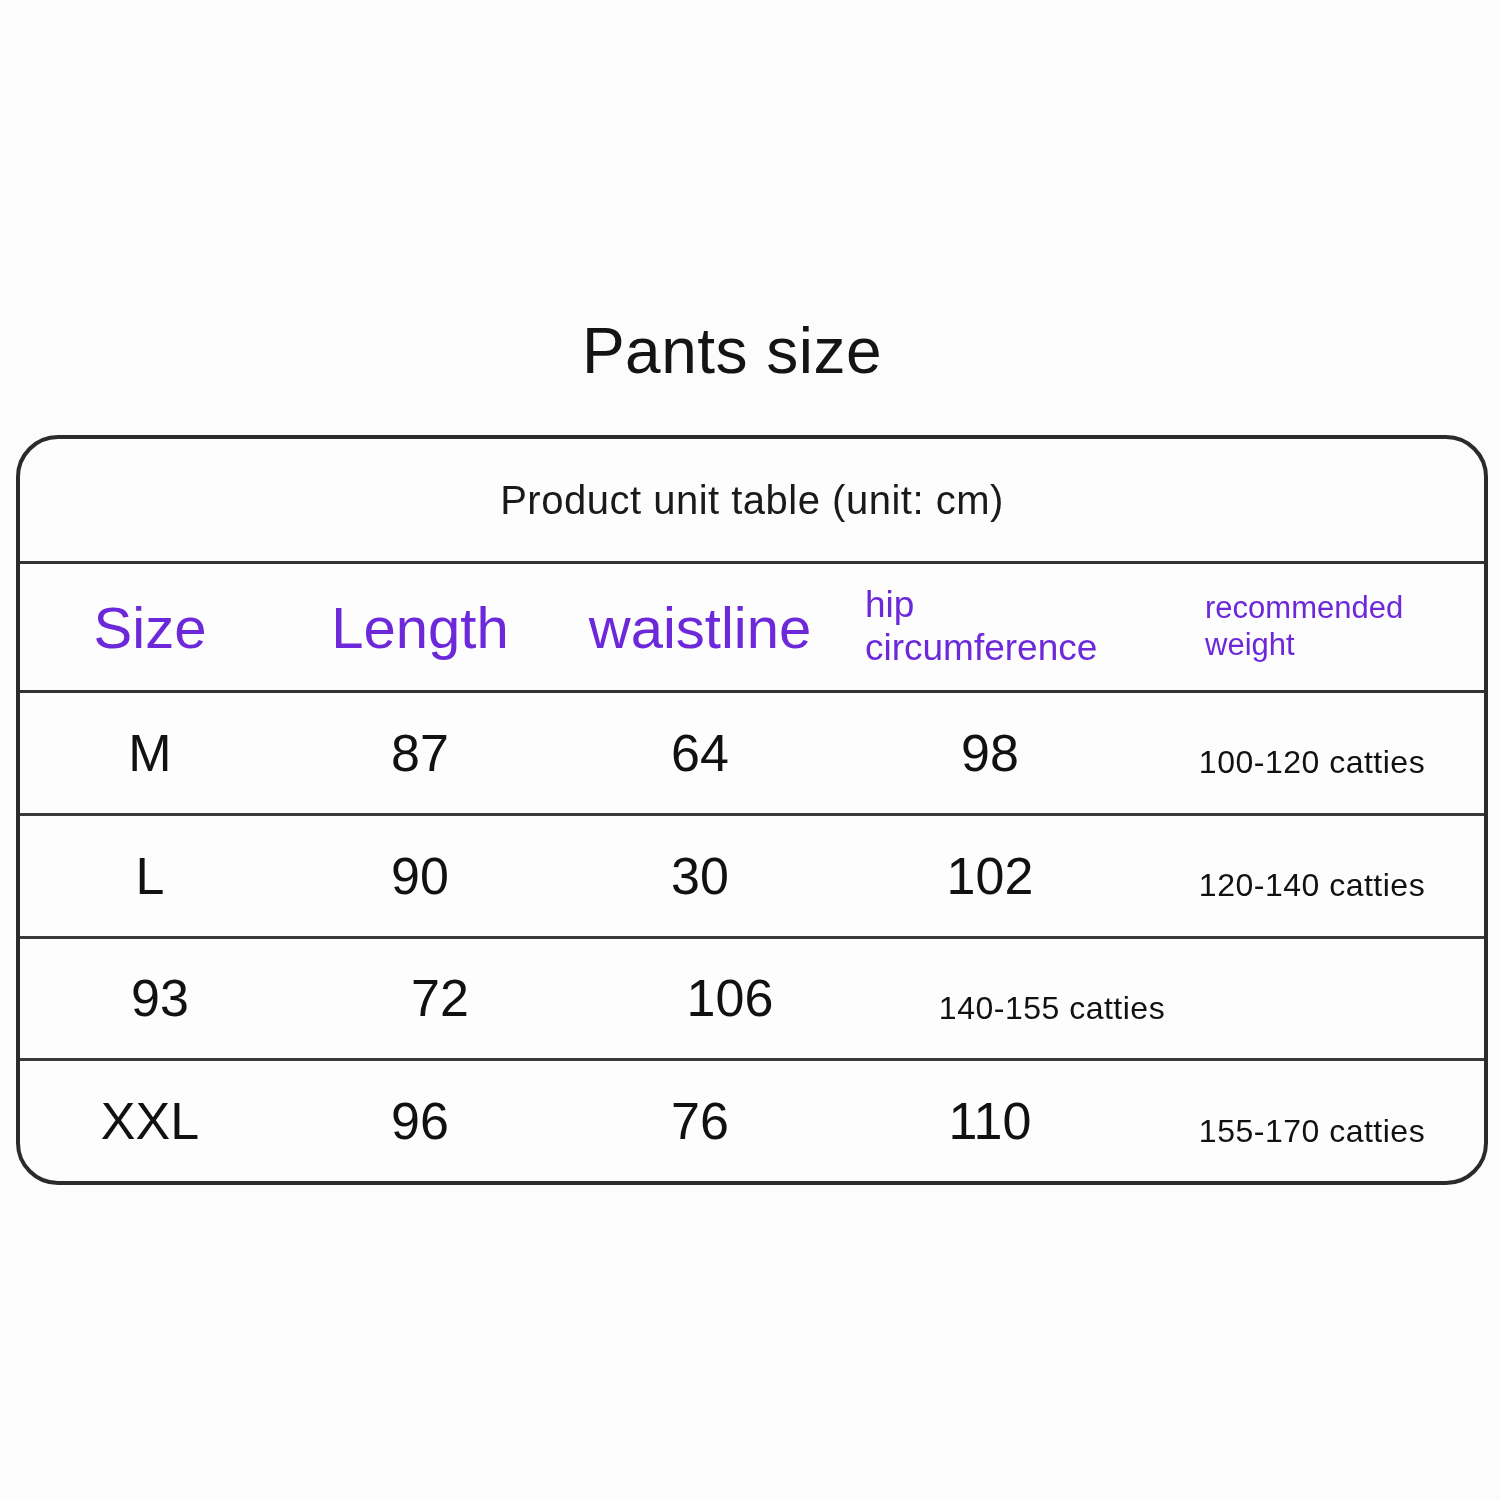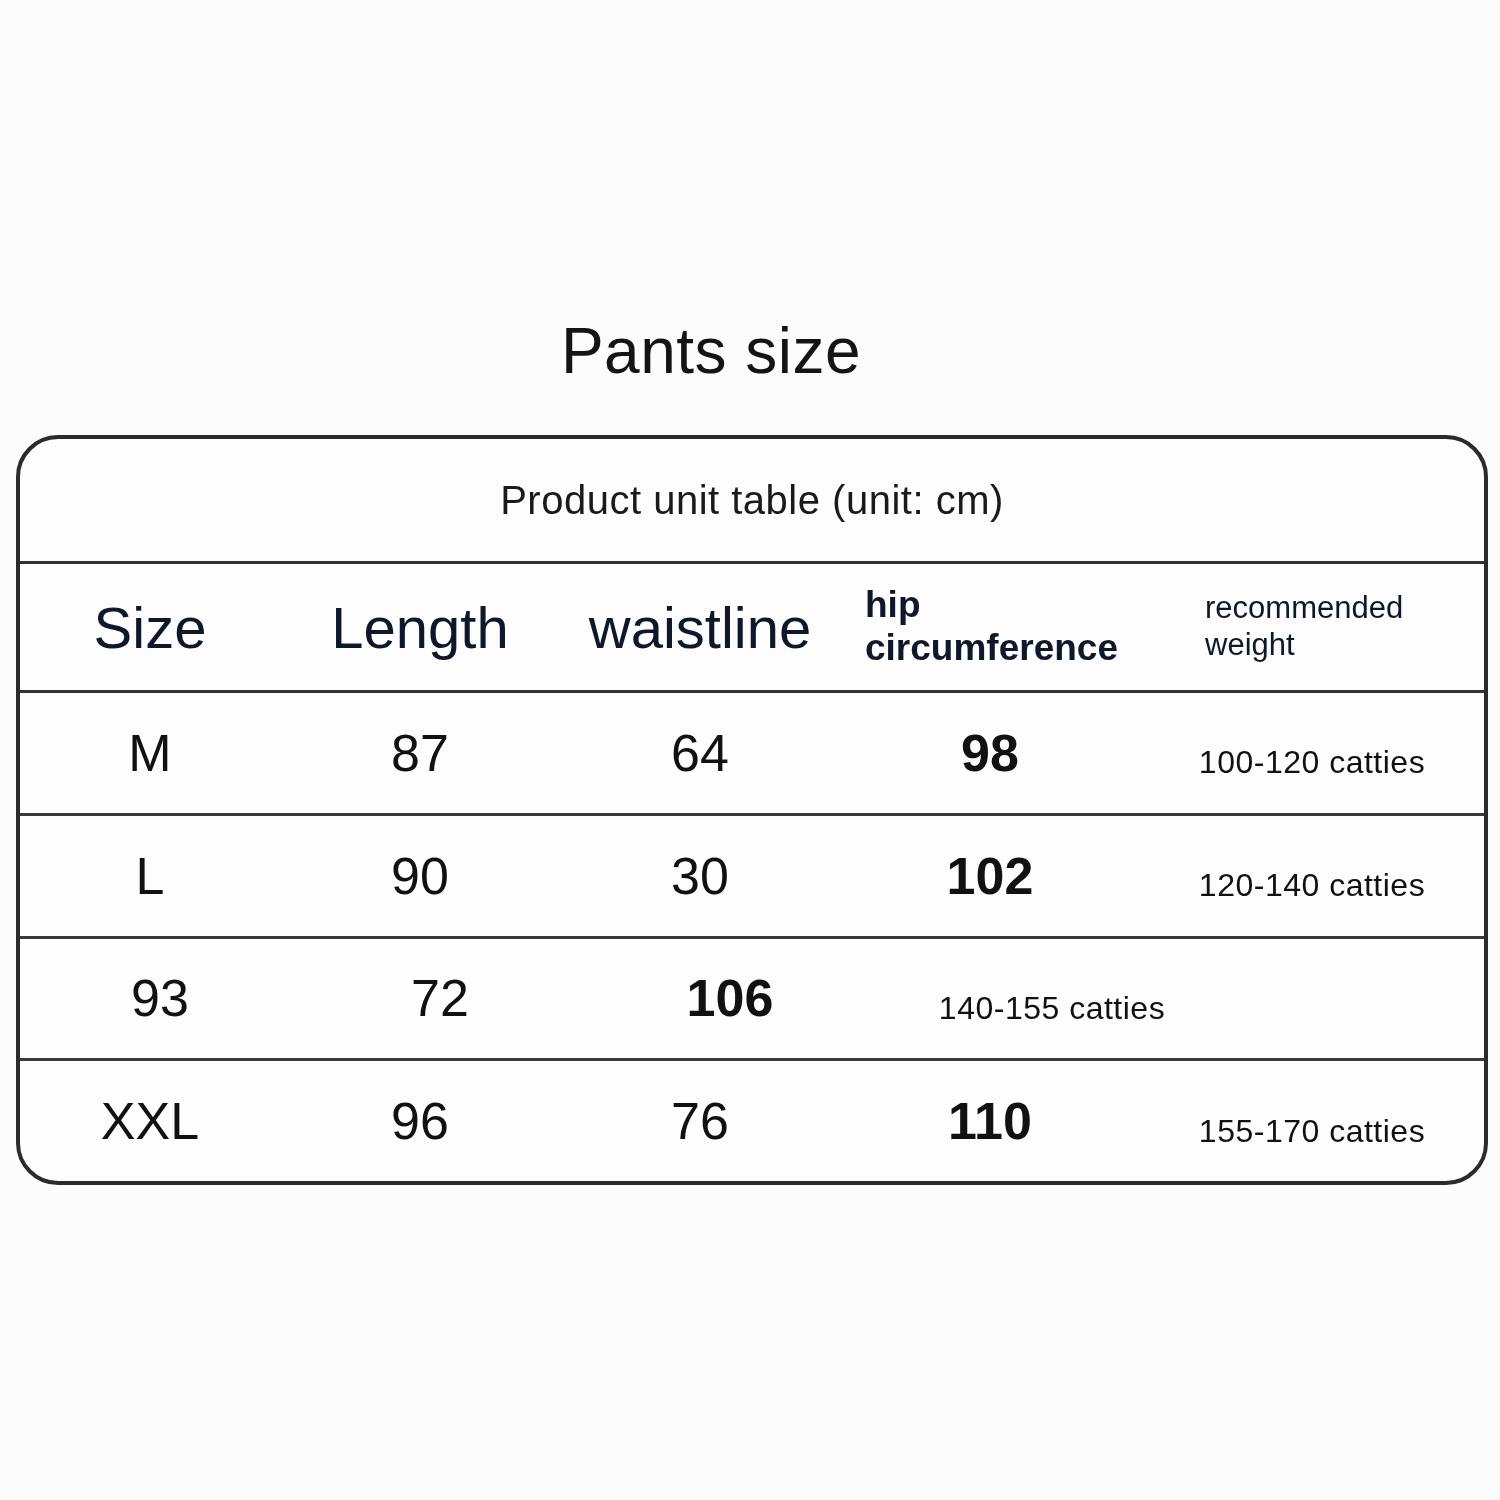--- a/index.html
+++ b/index.html
@@ -21,20 +21,21 @@
   .page-title {
     position: absolute;
     top: 316px;
     left: 0;
     width: 1422px;
     text-align: center;
     font-size: 64px;
     line-height: 1.1;
     color: #141414;
     letter-spacing: 0.5px;
+    padding-left: 21px;
   }
   .size-table {
     position: absolute;
     left: 16px;
     top: 435px;
     width: 1472px;
     height: 750px;
     box-sizing: border-box;
     border: 4px solid #2b2b2b;
     border-radius: 42px;
@@ -65,25 +66,25 @@
     flex: 1 1 auto;
     display: flex;
     align-items: center;
   }
   .data-row:not(:last-child) {
     border-bottom: 3px solid #3a3a3a;
   }
   .col-size   { width: 260px; flex: 0 0 auto; text-align: center; }
   .col-length { width: 280px; flex: 0 0 auto; text-align: center; }
   .col-waist  { width: 280px; flex: 0 0 auto; text-align: center; }
-  .col-hip    { width: 300px; flex: 0 0 auto; text-align: center; font-weight: bold; }
+  .col-hip    { width: 300px; flex: 0 0 auto; text-align: center; }
   .col-weight { width: 344px; flex: 0 0 auto; text-align: center; }
   .header-row .cell {
     font-size: 58px;
-    color: #0f172a;
+    color: #6d28d9;
   }
   .header-row .col-hip {
     font-size: 37px;
     line-height: 1.15;
     text-align: left;
     box-sizing: border-box;
     padding-left: 25px;
     padding-right: 40px;
   }
   .header-row .col-weight {

